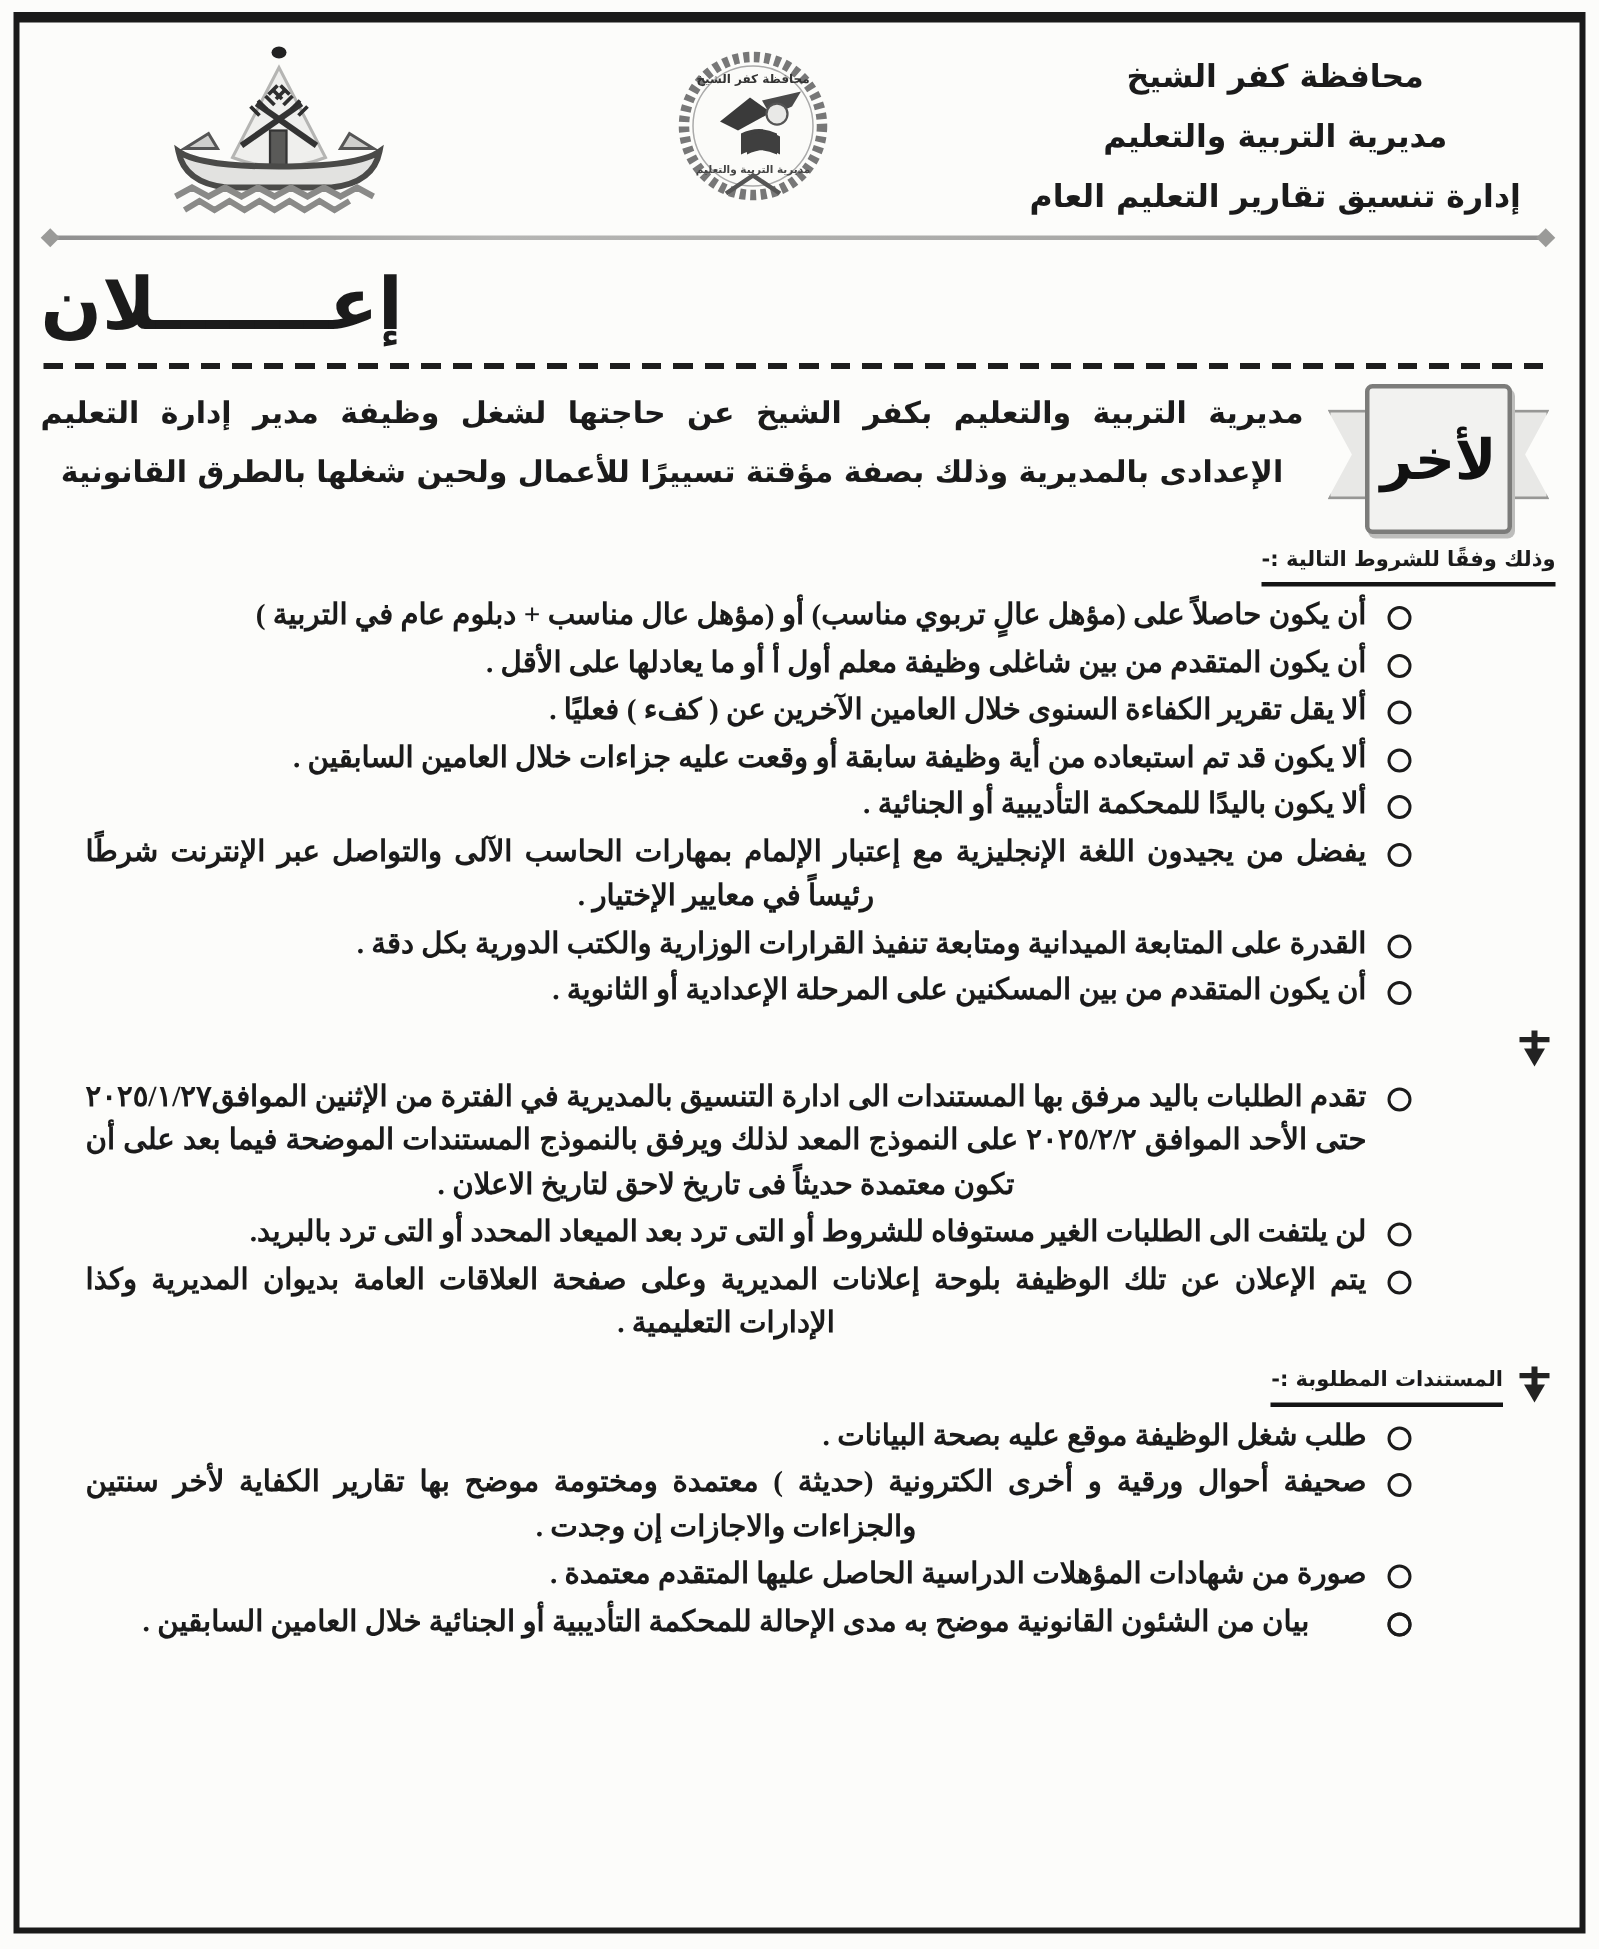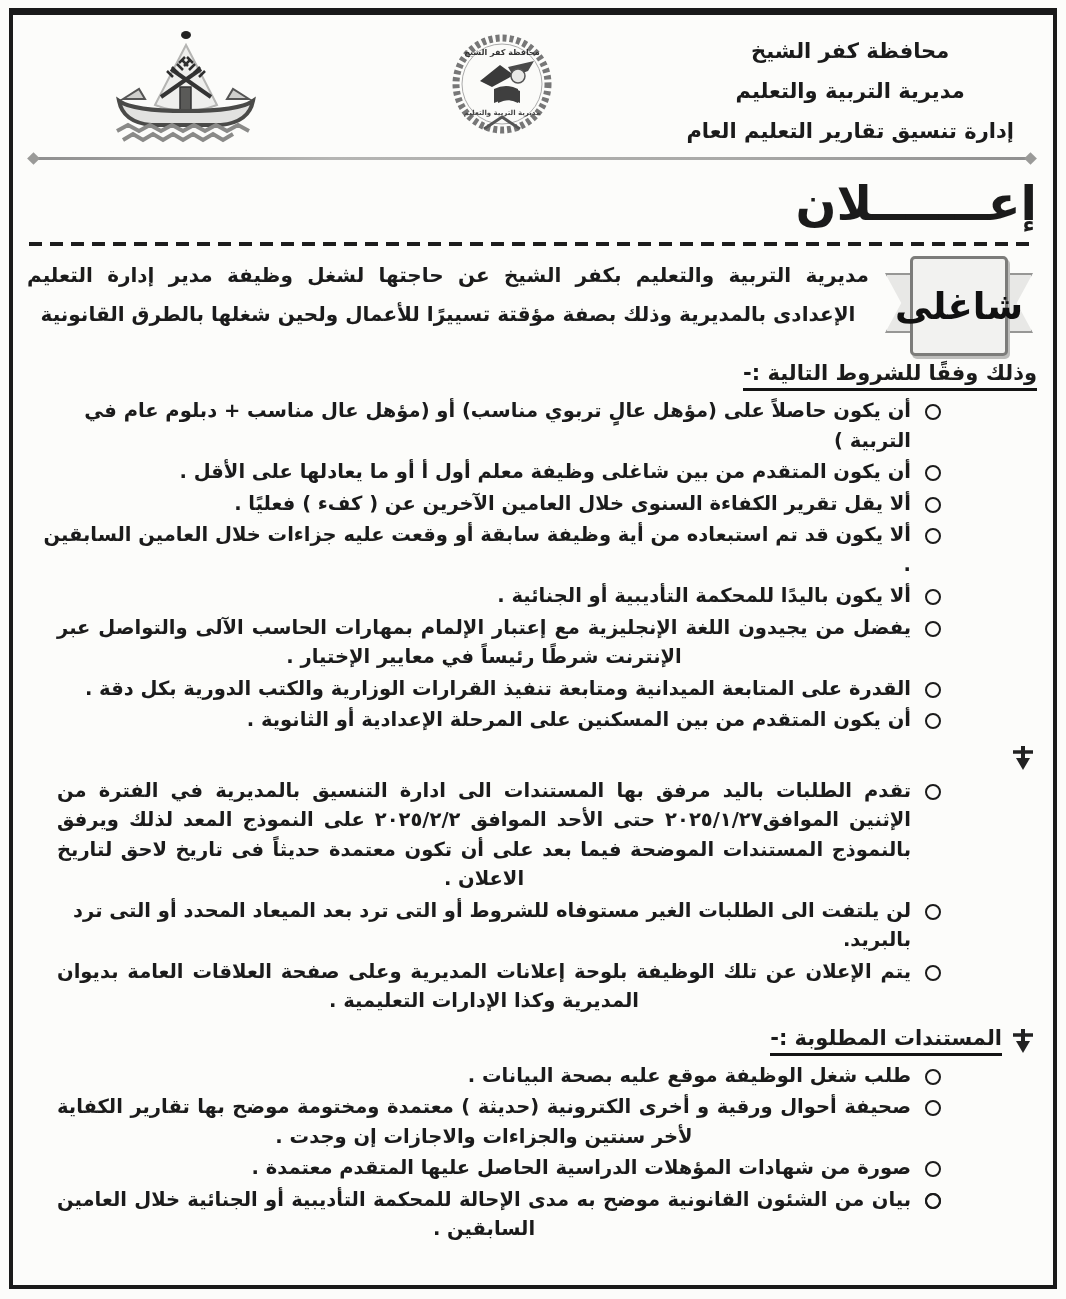--- a/index.html
+++ b/index.html
@@ -22,46 +22,46 @@
   .header{display:flex;align-items:flex-start;margin-top:2px;}
   .org{width:37%;font-size:21px;font-weight:bold;text-align:center;line-height:40px;padding-top:6px;}
   .emblem-wrap{flex:1;display:flex;justify-content:center;align-items:flex-start;padding-top:4px;}
   .boat-wrap{width:31%;display:flex;justify-content:center;align-items:flex-start;}
   
   .divider{height:3px;background:linear-gradient(90deg,#8f8f8f,#b5b5b3 30%,#a9a9a7 70%,#8f8f8f);position:relative;margin:6px 4px 0 4px;}
   .divider::before,.divider::after{content:"";position:absolute;top:-3px;width:9px;height:9px;background:#9a9a98;transform:rotate(45deg);}
   .divider::before{right:-2px;}
   .divider::after{left:-2px;}
   
-  .title{text-align:right;font-size:48px;font-weight:bold;margin:14px 0 10px 0;line-height:58px;}
+  .title{text-align:left;font-size:48px;font-weight:bold;margin:14px 0 10px 0;line-height:58px;}
   .dashes{height:4px;margin:4px 2px 10px 2px;
     background:repeating-linear-gradient(90deg,#1d1d1d 0 13px,transparent 13px 21px);}
   
   .announce{margin-top:4px;}
   .ribbon{float:right;width:152px;height:100px;position:relative;margin:0 2px 4px 14px;}
   .ribbon .wings{position:absolute;top:17px;left:2px;right:2px;height:56px;
     background:#e8e8e6;border:2px solid #979795;
     clip-path:polygon(0 0,100% 0,89% 50%,100% 100%,0 100%,11% 50%);}
   .ribbon .rbox{position:absolute;top:0;left:50%;transform:translateX(-50%);
     width:92px;height:94px;background:#f2f2f0;border:3px solid #7c7c7a;border-radius:5px;
     box-shadow:2px 3px 0 #bdbdbb;
     display:flex;align-items:center;justify-content:center;
     font-size:37px;font-weight:bold;color:#111;}
   .intro{margin:4px 0 0 0;font-size:20px;font-weight:bold;line-height:39px;
     text-align:justify;text-align-last:center;}
   
   .sec-head{display:flex;align-items:center;gap:7px;margin:9px 0 5px 0;}
   .sec-head.clear{clear:both;margin-top:7px;}
-  .sec-head .htxt{font-size:21px;font-weight:bold;border-bottom:3px solid #141414;padding-bottom:1px;line-height:27px;}
+  .sec-head .htxt{font-size:14px;font-weight:bold;border-bottom:3px solid #141414;padding-bottom:1px;line-height:27px;}
   .marker-icon{width:28px;height:27px;flex:0 0 auto;}
   .list{padding:0 0 0 6px;}
   .item{position:relative;padding-right:126px;margin:2px 0;}
   .bullet{position:absolute;right:96px;top:8px;width:12px;height:12px;
     border:2.5px solid #1b1b1b;border-radius:50%;background:transparent;}
-  .itxt{margin:0;font-size:19.5px;font-weight:bold;line-height:29.5px;}
+  .itxt{margin:0;font-size:19.5px;font-weight:bold;line-height:29.5px;font-family:Liberation Serif, serif;}
   .itxt.single{text-align:right;}
   .itxt.multi{text-align:justify;text-align-last:center;margin-left:24px;-moz-text-align-last:center;}
 </style>
 </head>
 <body>
 
 <div class="frame">
 
   <div class="header">
     <div class="org">
@@ -113,21 +113,21 @@
 
   <div class="divider"></div>
 
   <div class="title">إعـــــــلان</div>
 
   <div class="dashes"></div>
 
   <div class="announce">
     <div class="ribbon">
       <div class="wings"></div>
-      <div class="rbox">شاغلى</div>
+      <div class="rbox">لأخر</div>
     </div>
     <p class="intro">مديرية التربية والتعليم بكفر الشيخ عن حاجتها لشغل وظيفة مدير إدارة التعليم الإعدادى بالمديرية وذلك بصفة مؤقتة تسييرًا للأعمال ولحين شغلها بالطرق القانونية</p>
 
     <div class="section">
       <div class="sec-head clear">
         <span class="htxt">وذلك وفقًا للشروط التالية :-</span>
       </div>
       <div class="list">
           <div class="item">
             <span class="bullet"></span>

